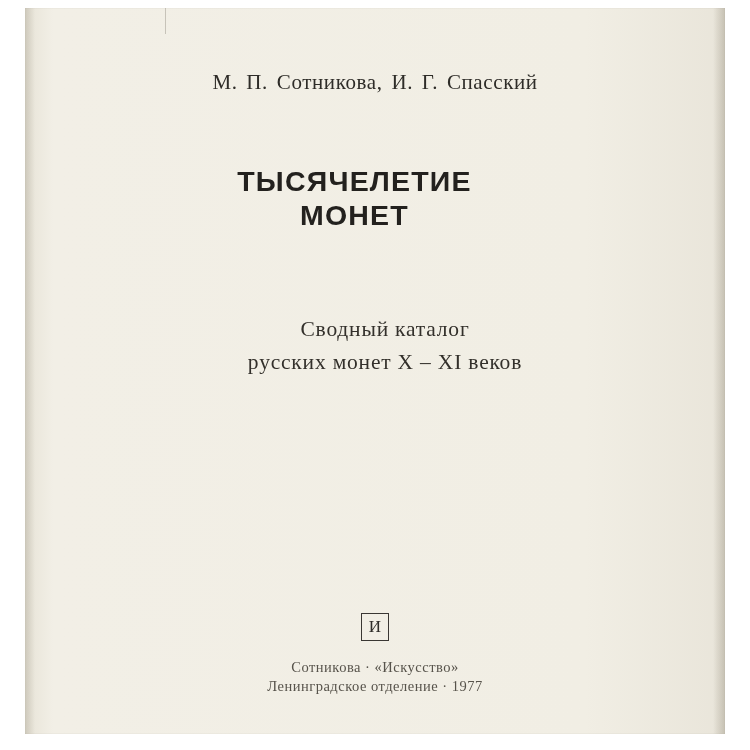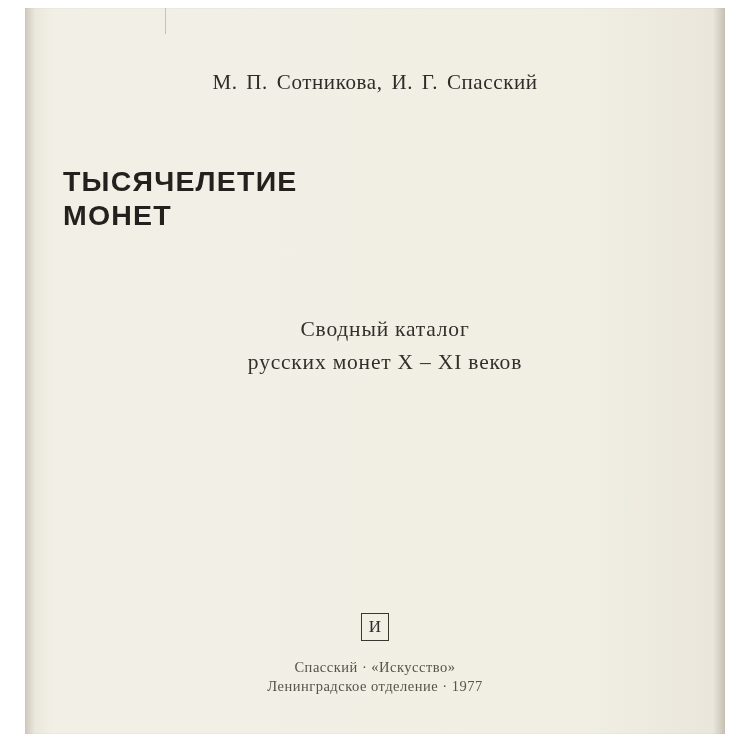--- a/index.html
+++ b/index.html
@@ -82,27 +82,27 @@
     letter-spacing: 0.6px;
     color: #2e2c28;
     word-spacing: 3px;
   }
 
   .title {
     position: absolute;
     top: 156px;
     left: 0;
     width: 659px;
+    text-align: center;
     font-family: "Liberation Sans", sans-serif;
     font-weight: bold;
     font-size: 28.5px;
     line-height: 34px;
     letter-spacing: 1.2px;
     color: #23211e;
-    margin-left: 38px;
   }
   .title .line {
     display: block;
     white-space: pre;
   }
 
   .subtitle {
     position: absolute;
     top: 305px;
     left: 10px;
@@ -184,19 +184,19 @@
         <span class="line">русских монет X – XI веков</span>
       </div>
 
       <div class="publisher-mark">
         <span class="mark-box">
           <span class="mark-glyph">И</span>
         </span>
       </div>
 
       <div class="imprint">
-        <span class="line">Спасский · «Искусство»</span>
+        <span class="line">Сотникова · «Искусство»</span>
         <span class="line">Ленинградское отделение · 1977</span>
       </div>
 
     </div>
   </div>
 </div>
 
 </body></html>

